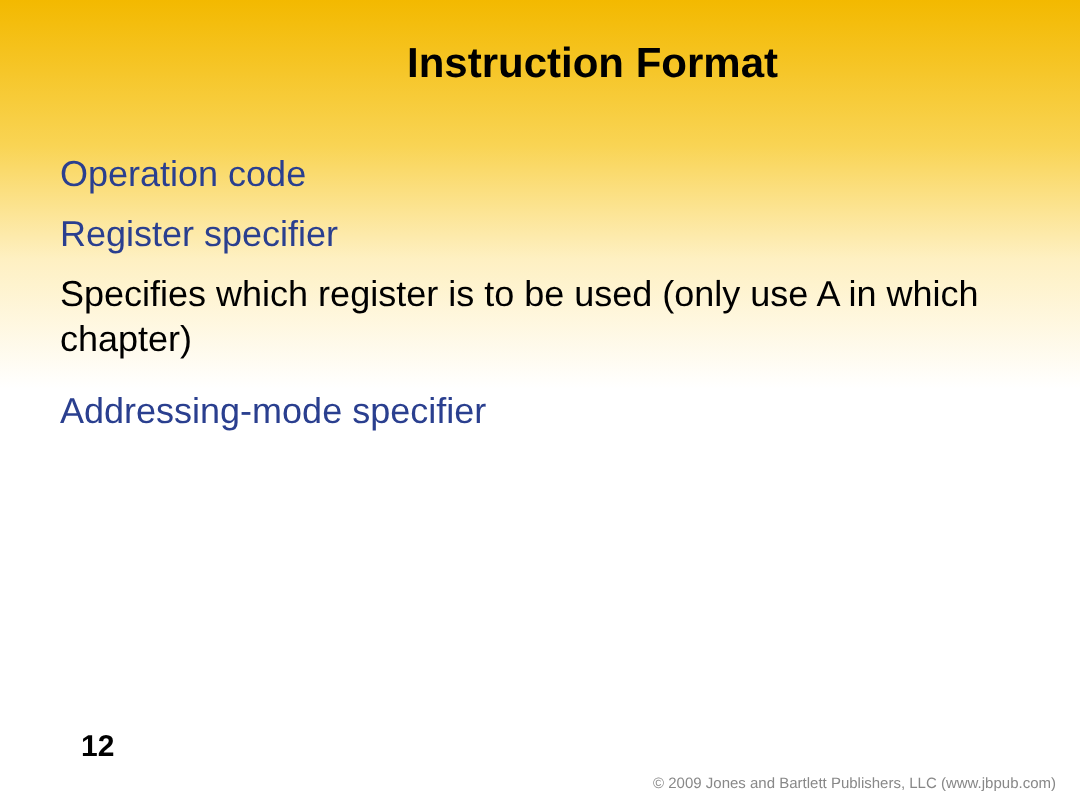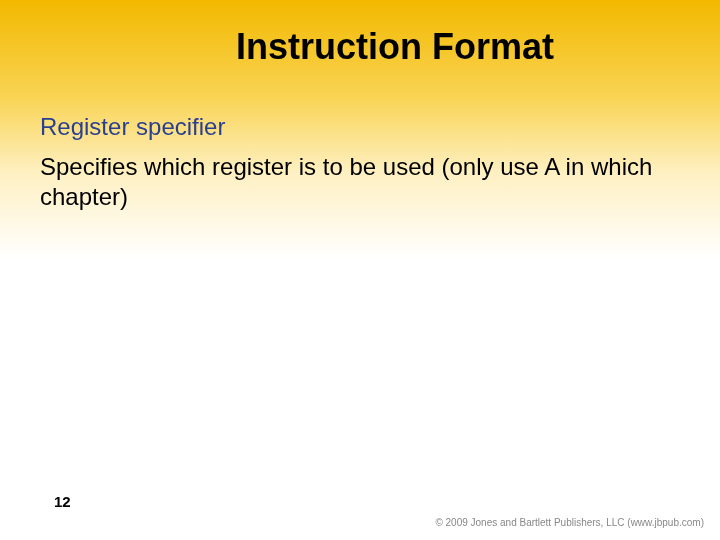--- a/index.html
+++ b/index.html
@@ -3,21 +3,21 @@
 <meta charset="utf-8">
 <style>
   * { margin: 0; padding: 0; box-sizing: border-box; }
   html, body { width: 720px; height: 540px; overflow: hidden; }
   body {
     font-family: Arial, Helvetica, sans-serif;
     background: linear-gradient(to bottom, #f3b900 0%, #f9d454 18%, #fef0c2 32%, #ffffff 48%, #ffffff 100%);
     position: relative;
   }
   .title {
-    font-size: 36px;
+    font-size: 28px;
     font-weight: bold;
     color: #000;
     text-align: center;
     padding-top: 26px;
     padding-left: 130px;
     padding-right: 60px;
   }
   .content {
     padding: 44px 40px 0 40px;
   }
@@ -30,36 +30,38 @@
   .def {
     font-size: 24px;
     color: #000;
     margin-bottom: 18px;
     line-height: 1.25;
   }
   .page-num {
     position: absolute;
     left: 54px;
     bottom: 30px;
-    font-size: 15px;
+    font-size: 20px;
     font-weight: bold;
     color: #000;
   }
   .footer {
     position: absolute;
     right: 16px;
     bottom: 12px;
     font-size: 10px;
     color: #888;
   }
 </style>
 </head>
 <body>
 
 <div class="title">Instruction Format</div>
 
 <div class="content">
+  <div class="term">Operation code</div>
   <div class="term">Register specifier</div>
   <div class="def">Specifies which register is to be used (only use A in which chapter)</div>
+  <div class="term">Addressing-mode specifier</div>
 </div>
 
 <div class="page-num">12</div>
 <div class="footer">© 2009 Jones and Bartlett Publishers, LLC (www.jbpub.com)</div>
 
 </body></html>

